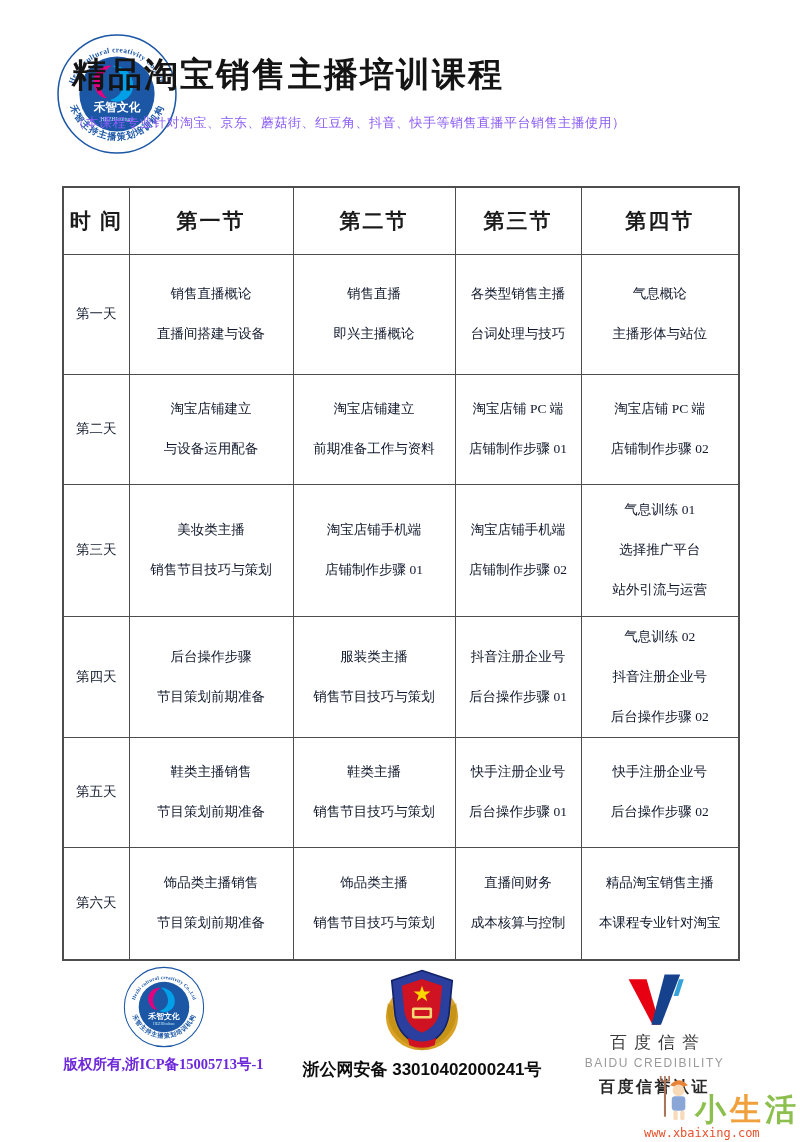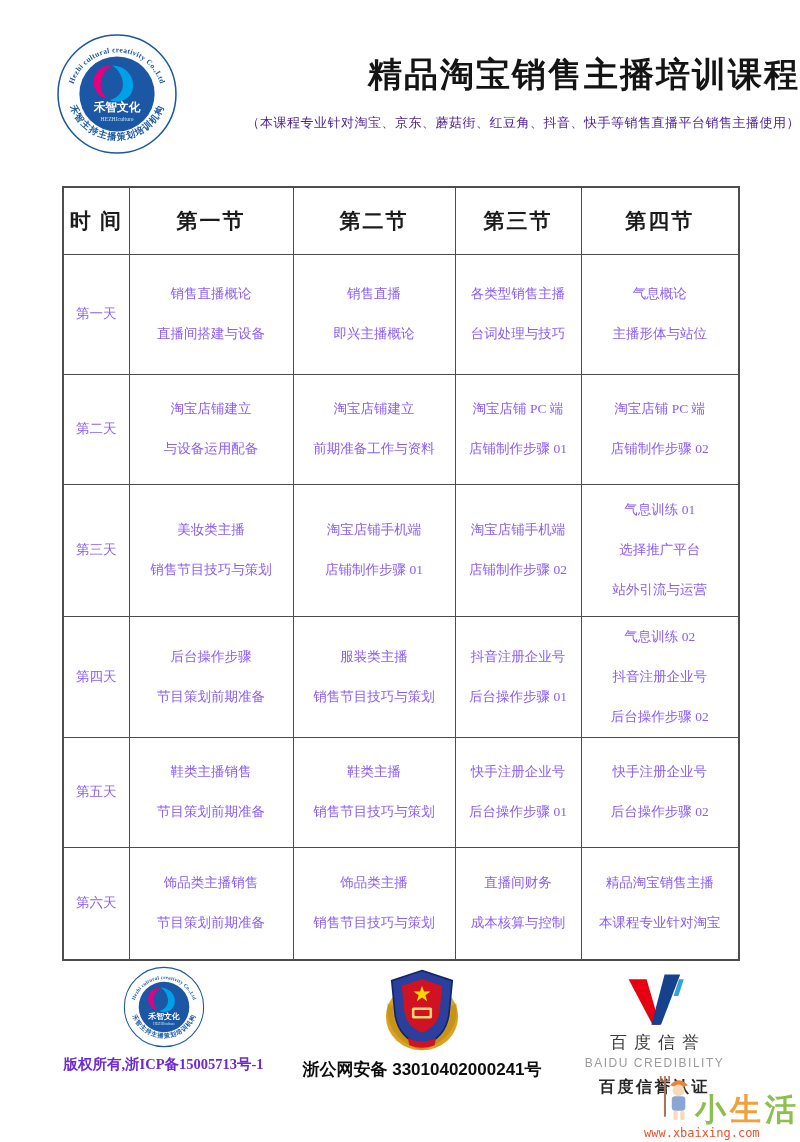--- a/index.html
+++ b/index.html
@@ -2,33 +2,33 @@
 <html style="--logo-blue: #1b57a5; --logo-magenta: #e5007f; --logo-cyan: #00a0e9; --badge-gold: #d9a227; --badge-gold-dark: #b8860b; --badge-blue: #2a3f9e; --badge-red: #cf1322; --baidu-red: #e60012; --baidu-blue: #16418c; --baidu-lightblue: #35a3d9; --watermark-green: #8cbf4d; --watermark-orange: #f0a03c; --watermark-url: #e8502a; --border: #4d4d4d;"><head>
 <meta charset="utf-8">
 <style>
   html,body{margin:0;padding:0;background:#fff;}
   .page{
     position:relative;width:800px;height:1142px;background:#fff;overflow:hidden;
     font-family:"Liberation Serif","DejaVu Serif",serif;color:#222;
   }
   
   .header-logo{position:absolute;left:56px;top:33px;width:122px;height:122px;}
-  .title-wrap{position:absolute;left:0;right:0;top:52px;text-align:right;padding-left:72px;}
+  .title-wrap{position:absolute;left:0;right:0;top:52px;text-align:left;padding-left:72px;}
   .page-title{margin:0;font-size:34px;font-weight:bold;color:#141414;letter-spacing:2px;}
-  .page-subtitle{margin:16px 0 0 0;font-size:13px;color:#4c1d95;letter-spacing:0.5px;}
+  .page-subtitle{margin:16px 0 0 0;font-size:13px;color:#8b5cf6;letter-spacing:0.5px;}
   
   table.course-table{
     position:absolute;left:62px;top:186px;width:676px;
     border-collapse:collapse;table-layout:fixed;
     border:2px solid var(--border,#4d4d4d);
   }
   .course-table th,.course-table td{border:1px solid var(--border,#4d4d4d);padding:0;}
   .course-table thead tr{height:67px;}
   .course-table th{font-size:21px;font-weight:bold;color:#1b1b1b;letter-spacing:2px;margin-top:12px;}
-  .course-table tbody td{text-align:center;vertical-align:middle;font-size:13.5px;color:#8b5cf6;}
+  .course-table tbody td{text-align:center;vertical-align:middle;font-size:13.5px;color:#0f172a;}
   .day-cell{font-size:14.5px;color:#2e2e2e;}
   .cell-line{line-height:40px;white-space:nowrap;}
   .course-table tbody tr:nth-child(1){height:120px;}
   .course-table tbody tr:nth-child(2){height:110px;}
   .course-table tbody tr:nth-child(3){height:132px;}
   .course-table tbody tr:nth-child(4){height:120px;}
   .course-table tbody tr:nth-child(5){height:110px;}
   .course-table tbody tr:nth-child(6){height:113px;}
   
   .footer-left{position:absolute;left:56px;top:966px;width:215px;text-align:center;}

